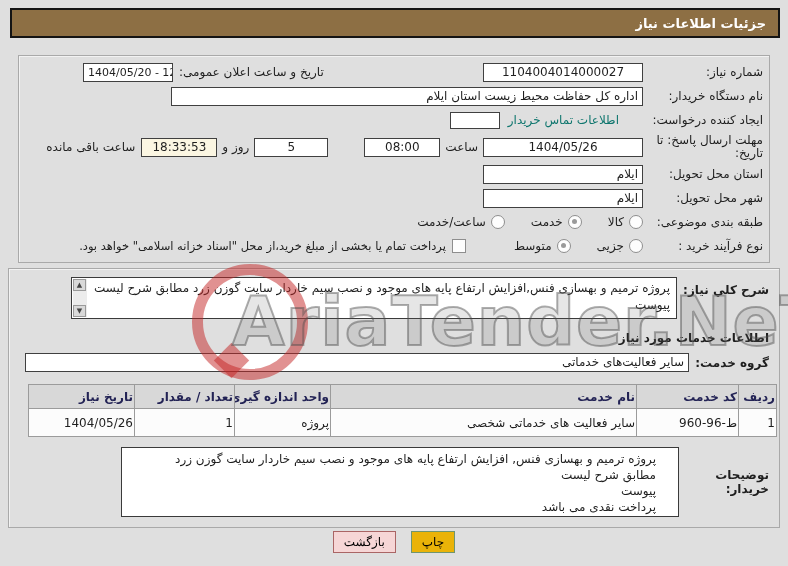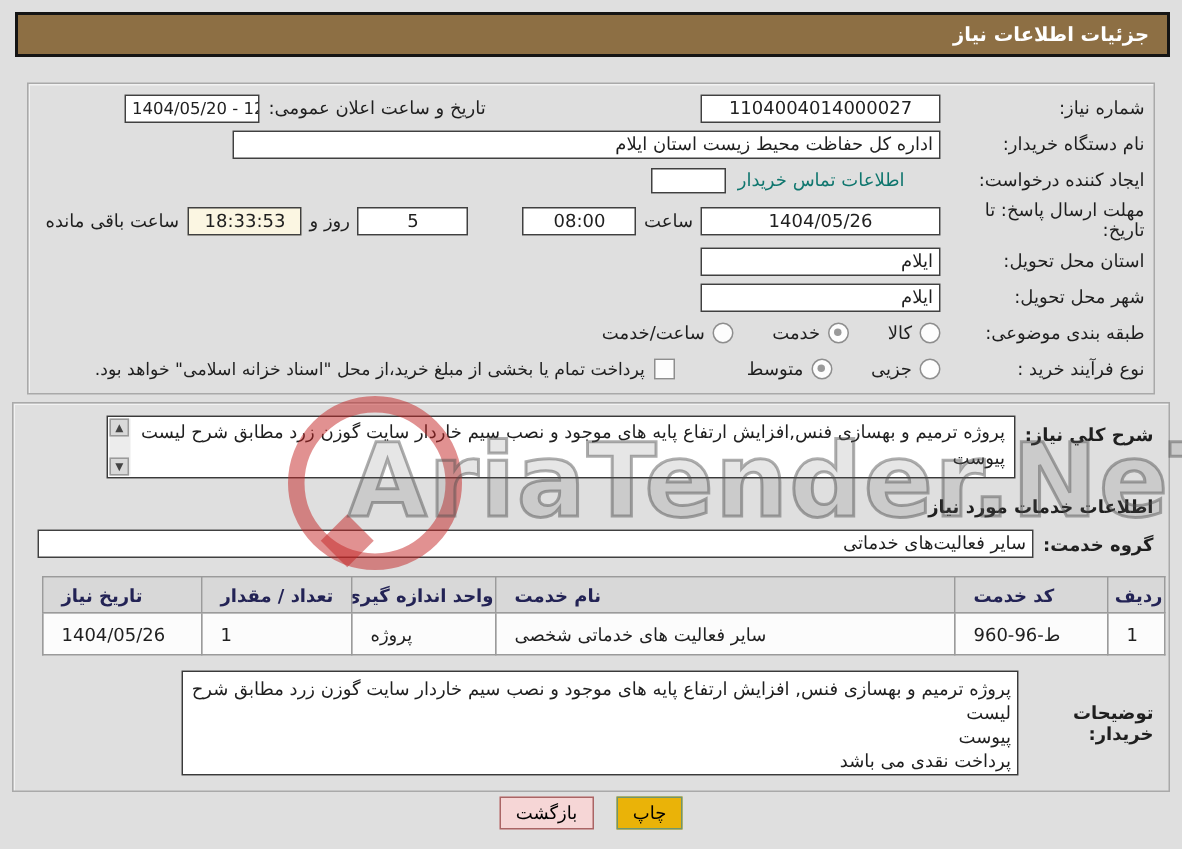--- a/index.html
+++ b/index.html
@@ -8,21 +8,21 @@
   
   .titlebar{position:absolute;top:8px;right:8px;left:10px;height:26px;background:#8d6f44;
             border:2px solid #141414;color:#fff;font-weight:bold;font-size:13px;
             display:flex;align-items:center;padding:0 12px;}
   
   .top-panel{position:absolute;top:55px;right:18px;width:752px;height:208px;border:1px solid #a9a9a9;
              box-shadow:inset 1px 1px 0 #f2f2f2;padding:6px 6px 0 6px;box-sizing:border-box;}
   .mid-panel{position:absolute;top:268px;right:8px;width:772px;height:260px;border:1px solid #a9a9a9;
              box-shadow:inset 1px 1px 0 #f2f2f2;padding:6px 2px 0 8px;box-sizing:border-box;}
   .row{display:flex;align-items:center;margin-bottom:4px;min-height:20px;}
-  .lbl{width:116px;flex:none;padding-left:20px;line-height:13px;}
+  .lbl{width:116px;flex:none;padding-left:4px;line-height:13px;}
   .input{background:#fff;border:1px solid #404040;height:17px;line-height:17px;padding:0 4px;
          overflow:hidden;white-space:nowrap;}
   .center{text-align:center;}
   .ltr{direction:ltr;unicode-bidi:isolate;}
   .w150{width:150px}.w84{width:80px}.w468{width:462px}.w420{width:414px}
   .w155{width:150px}.w72{width:66px}.w70{width:64px}
   .cream{background:#fbf6e2;}
   .link{color:#0f766e;cursor:pointer;}
   .mini-box{width:48px;height:15px;background:#fff;border:1px solid #404040;flex:none;}
   .radio{display:flex;align-items:center;margin-left:26px;}
@@ -41,27 +41,27 @@
             box-sizing:border-box;padding:2px 6px 2px 20px;line-height:17px;overflow:hidden;}
   .vscroll{position:absolute;left:1px;top:1px;bottom:1px;width:14px;background:#ececec;}
   .sbtn{position:absolute;left:0;width:13px;height:12px;background:#d9d9d9;border:1px solid #9a9a9a;
         font-size:7px;line-height:11px;text-align:center;color:#444;box-sizing:border-box;}
   .sbtn.up{top:0;} .sbtn.down{bottom:0;}
   .services-header{margin-top:12px;font-weight:bold;padding-right:8px;}
   .group-row{display:flex;align-items:center;margin-top:8px;padding-right:8px;}
   .group-row .bold-lbl{width:80px;}
   .group-input{flex:1;margin-left:8px;}
   table.svc{border-collapse:collapse;margin:12px 0 0 auto;width:748px;table-layout:fixed;}
-  table.svc th,table.svc td{border:1px solid #9b9b9b;text-align:left;overflow:hidden;white-space:nowrap;padding-left:12px;}
+  table.svc th,table.svc td{border:1px solid #9b9b9b;text-align:right;overflow:hidden;white-space:nowrap;padding-left:12px;}
   table.svc th{background:#d8d8d8;font-weight:bold;color:#232355;height:21px;font-size:12px;}
   table.svc td{background:#fcfcfc;height:25px;}
   .notes-row{display:flex;align-items:center;margin-top:10px;padding-right:8px;}
   .notes-row .bold-lbl{width:90px;}
   .notes-box{width:558px;height:70px;background:#fff;border:1px solid #3a3a3a;box-sizing:border-box;
-             padding:3px 4px;line-height:16px;white-space:pre-line;overflow:hidden;}
+             padding:3px 22px;line-height:16px;white-space:pre-line;overflow:hidden;}
   
   .actions{position:absolute;top:531px;left:0;right:0;display:flex;justify-content:center;gap:15px;}
   .btn{height:20px;line-height:19px;padding:0 10px;border:1px solid;font-size:12px;cursor:pointer;
        box-sizing:content-box;}
   .btn-print{background:#eab308;border-color:#6f956f;}
   .btn-back{background:#f6d6d6;border-color:#aa6565;}
   
   .wm{position:absolute;top:284px;left:0;width:100%;height:120px;z-index:40;pointer-events:none;direction:ltr;}
   .wm-text{position:absolute;left:232px;top:-2px;font-size:68px;font-weight:bold;letter-spacing:1px;
            white-space:nowrap;color:rgba(100,100,100,0.16);-webkit-text-stroke:2px rgba(75,75,75,0.45);}

